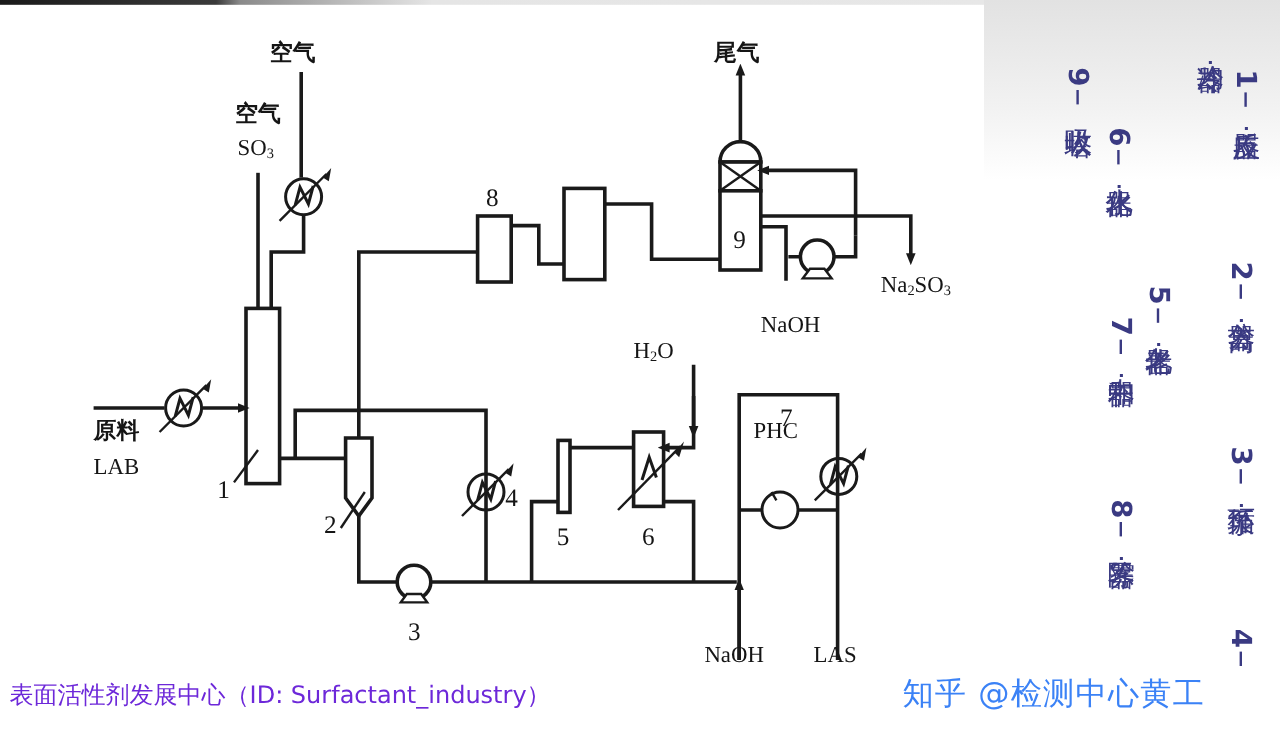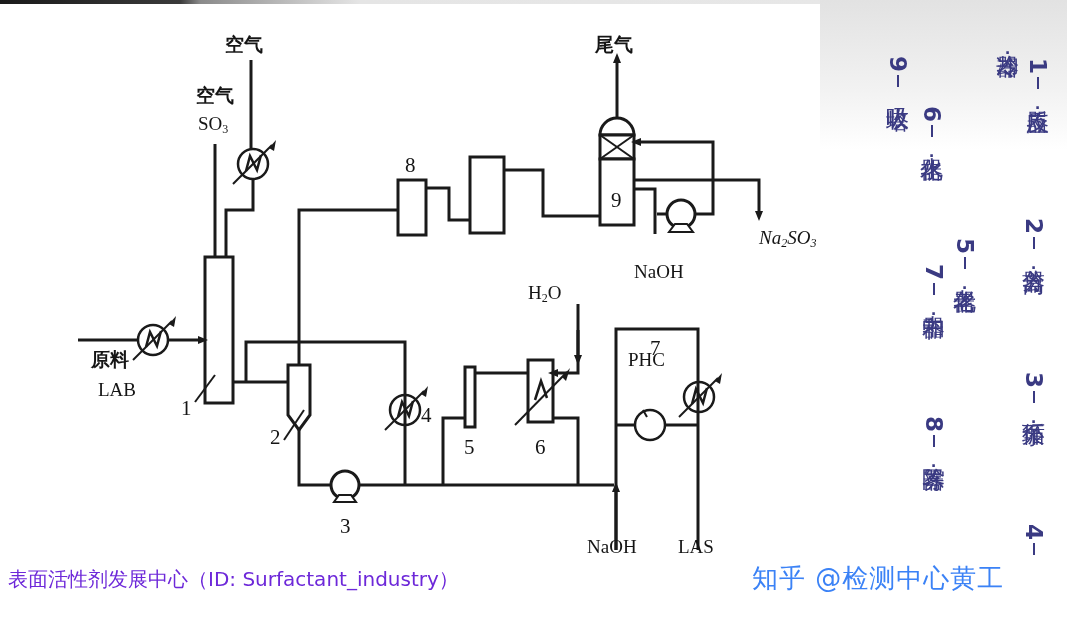--- a/index.html
+++ b/index.html
@@ -132,25 +132,25 @@
     <line x1="616" y1="550" x2="616" y2="487" marker-end="url(#arr)"></line>
     <circle cx="650" cy="425" r="15" fill="#fff" stroke-width="2.5"></circle>
     <line x1="643" y1="410" x2="647" y2="417" stroke-width="2"></line>
     <path d="M616,425 L635,425 M665,425 L698,425"></path>
     <use href="#hx" x="699" y="397"></use>
   </svg>
 
   <span class="lbl cn" style="left:225px;top:35px;">空气</span>
   <span class="lbl cn" style="left:196px;top:86px;">空气</span>
   <span class="lbl" style="left:198px;top:114px;"><span>SO</span><sub>3</sub></span>
-  <span class="lbl cn" style="left:78px;top:350px;margin-left:13px;">原料</span>
-  <span class="lbl" style="left:78px;top:380px;margin-left:20px;">LAB</span>
+  <span class="lbl cn" style="left:78px;top:350px;">原料</span>
+  <span class="lbl" style="left:78px;top:380px;">LAB</span>
   <span class="lbl cn" style="left:595px;top:35px;">尾气</span>
   <span class="lbl" style="left:634px;top:262px;">NaOH</span>
-  <span class="lbl" style="left:759px;top:228px;font-style:italic;"><span>Na</span><sub>2</sub><span>SO</span><sub>3</sub></span>
+  <span class="lbl" style="left:734px;top:228px;"><span>Na</span><sub>2</sub><span>SO</span><sub>3</sub></span>
   <span class="lbl" style="left:528px;top:283px;"><span>H</span><sub>2</sub><span>O</span></span>
   <span class="lbl" style="left:587px;top:537px;">NaOH</span>
   <span class="lbl" style="left:678px;top:537px;">LAS</span>
   <span class="lbl" style="left:628px;top:350px;">PHC</span>
 
   <span class="lbl num" style="left:181px;top:398px;">1</span>
   <span class="lbl num" style="left:270px;top:427px;">2</span>
   <span class="lbl num" style="left:340px;top:516px;">3</span>
   <span class="lbl num" style="left:421px;top:405px;">4</span>
   <span class="lbl num" style="left:464px;top:437px;">5</span>

